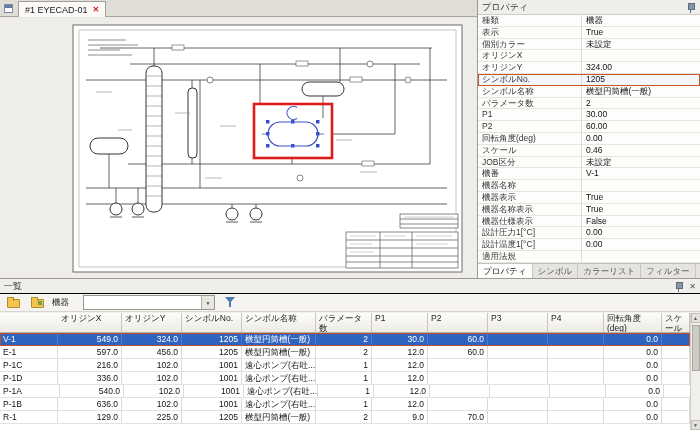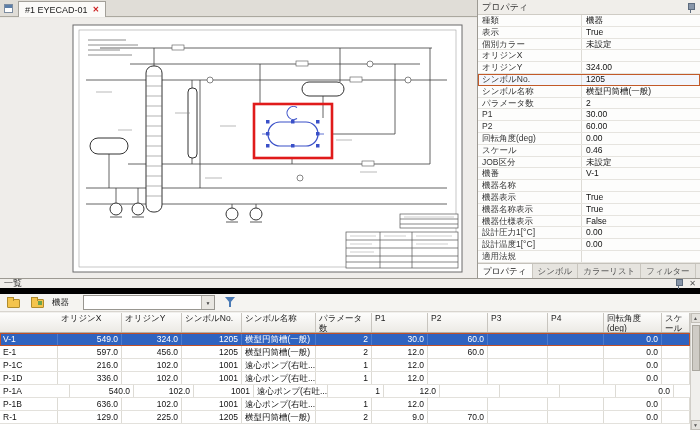--- a/index.html
+++ b/index.html
@@ -41,21 +41,21 @@
   .panel-tabs { flex: 0 0 15px; display: flex; align-items: stretch; background: #e6e4df;
                 border-top: 1px solid #c4c1ba; overflow: hidden; }
   .ptab { padding: 0 5px; font-size: 8.5px; line-height: 14px; color: #555; border-right: 1px solid #c9c6bf;
           white-space: nowrap; }
   .ptab.active { background: #fdfdfc; color: #111; }
 
   
   .listpanel { position: absolute; left: 0; top: 278px; width: 700px; height: 152px;
                background: #f1f0ed; border-top: 1px solid #9d9a93; }
   .list-header { height: 15px; display: flex; align-items: center; padding: 0 4px;
-                 background: #f0eeea; border-bottom: 6px solid #000000; }
+                 background: #f0eeea; border-bottom: 1px solid #000000; }
   .list-header .title { flex: 1; font-size: 9px; color: #333; }
   .list-header .h-close { color: #555; font-size: 8px; margin-left: 5px; }
   .toolbar { height: 18px; display: flex; align-items: center; gap: 6px; padding: 0 4px;
              background: #f5f4f1; border-bottom: 1px solid #d8d5cf; }
   .tool-btn { width: 18px; height: 15px; display: flex; align-items: center; justify-content: center;
               border: 1px solid transparent; }
   .folder { position: relative; width: 13px; height: 9px; background: #f4c44c; border: 1px solid #b08c2c;
             border-radius: 1px; margin-top: 2px; }
   .folder::before { content: ""; position: absolute; top: -3px; left: -1px; width: 5px; height: 3px;
                     background: #f4c44c; border: 1px solid #b08c2c; border-bottom: none; }
@@ -459,21 +459,21 @@
             <div class="td" style="width: 74px;">遠心ポンプ(右吐...</div>
             <div class="td num" style="width: 56px;">1</div>
             <div class="td num" style="width: 56px;">12.0</div>
             <div class="td num" style="width: 60px;"></div>
             <div class="td num" style="width: 60px;"></div>
             <div class="td num" style="width: 56px;"></div>
             <div class="td num" style="width: 58px;">0.0</div>
             <div class="td num" style="width: 28px;"></div>
           </div>
           <div class="tr">
-            <div class="td" style="width: 70px;">P-1A</div>
+            <div class="td" style="width: 60px;">P-1A</div>
             <div class="td num" style="width: 64px;">540.0</div>
             <div class="td num" style="width: 60px;">102.0</div>
             <div class="td num" style="width: 60px;">1001</div>
             <div class="td" style="width: 74px;">遠心ポンプ(右吐...</div>
             <div class="td num" style="width: 56px;">1</div>
             <div class="td num" style="width: 56px;">12.0</div>
             <div class="td num" style="width: 60px;"></div>
             <div class="td num" style="width: 60px;"></div>
             <div class="td num" style="width: 56px;"></div>
             <div class="td num" style="width: 58px;">0.0</div>

